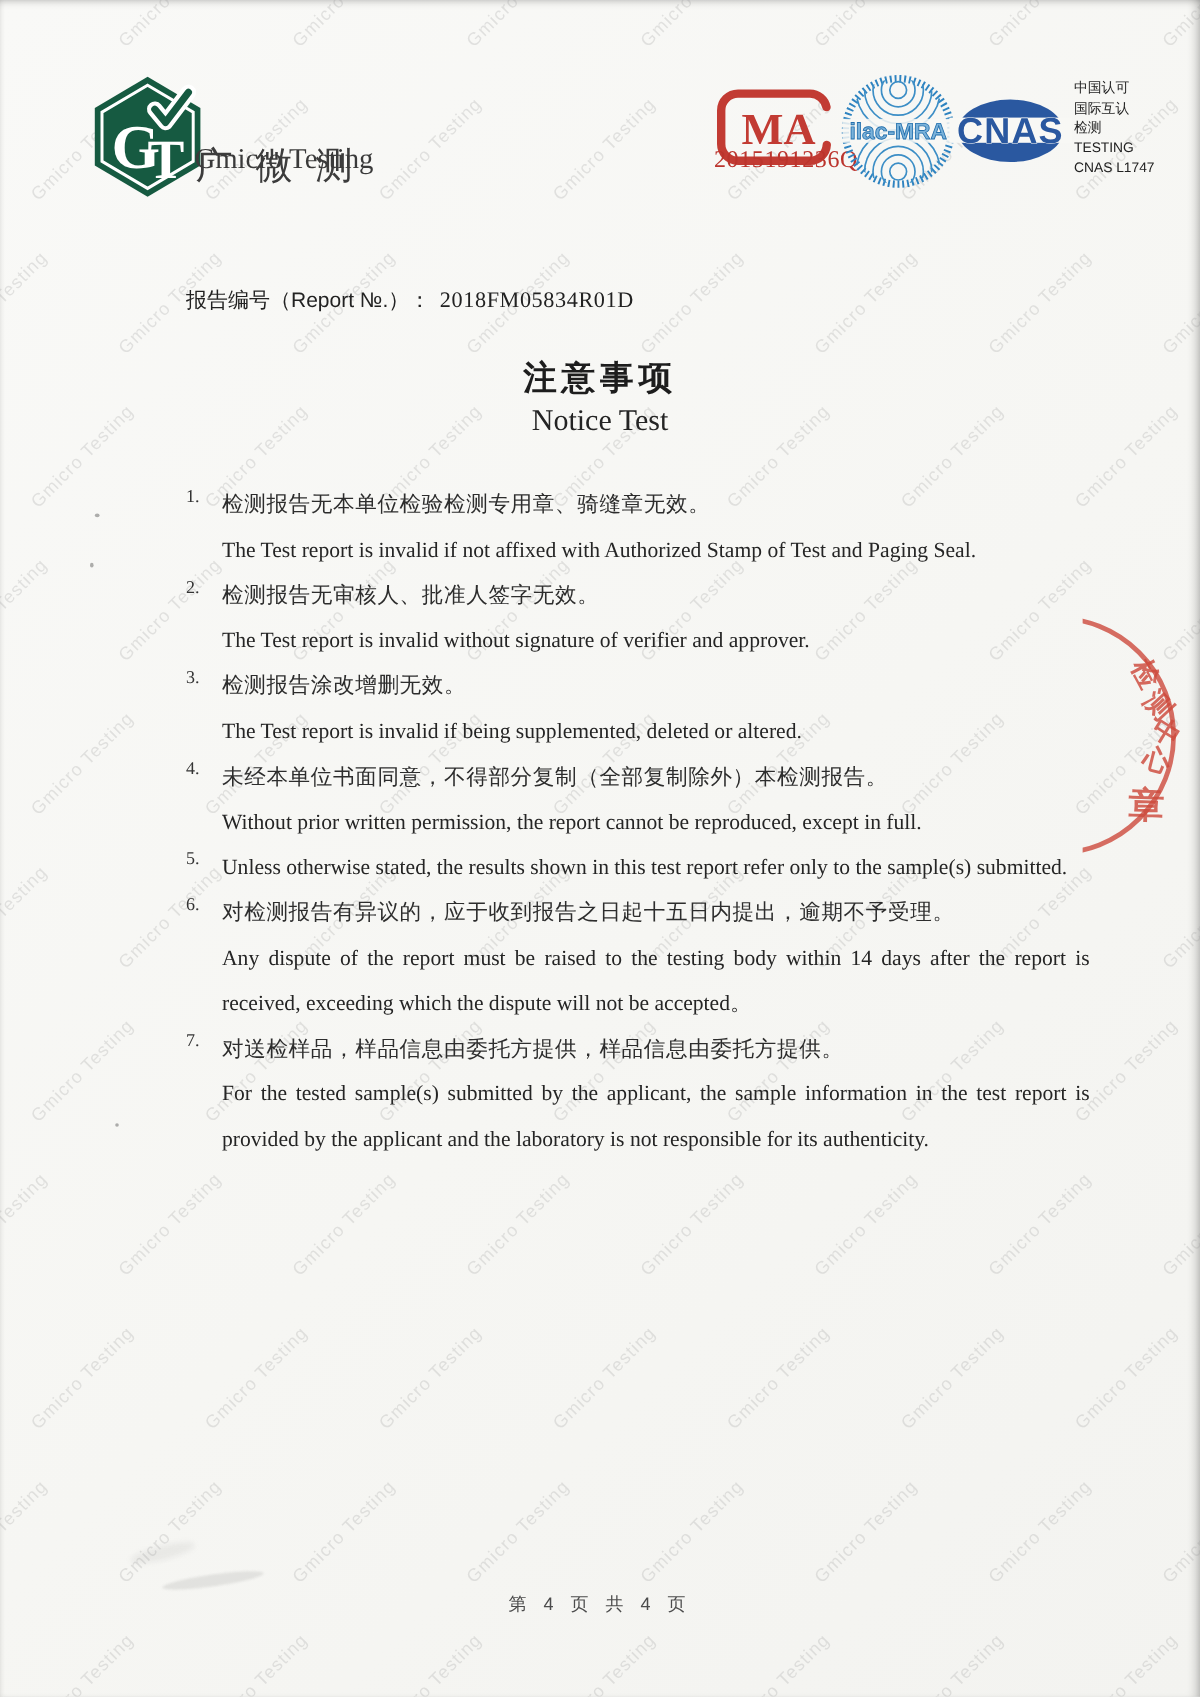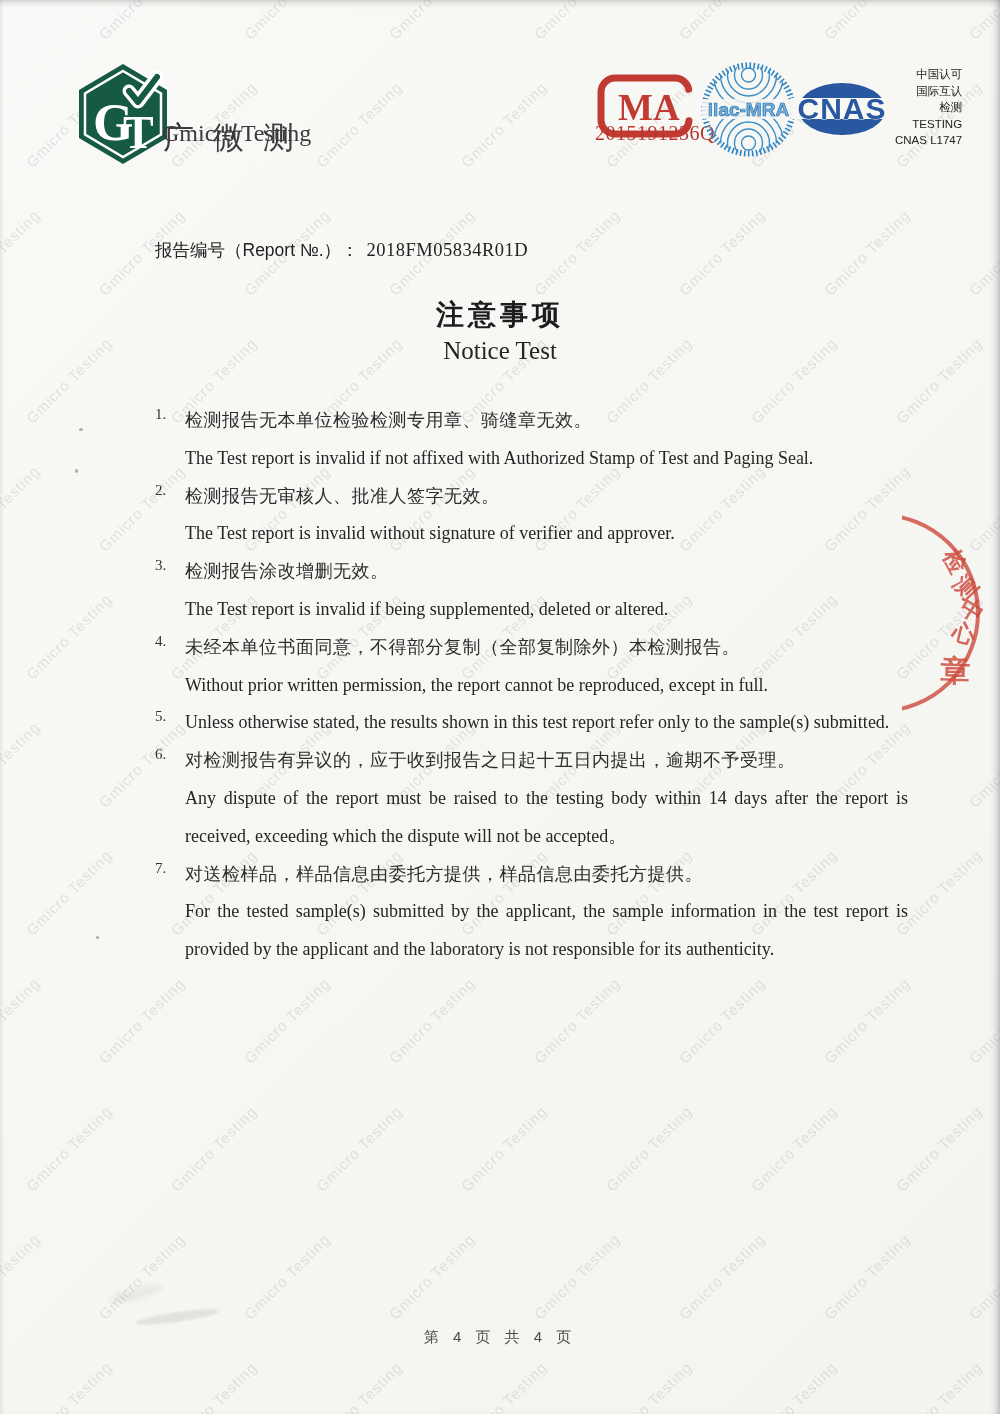--- a/index.html
+++ b/index.html
@@ -18,21 +18,21 @@
   #content{z-index:2;}
 
   
   .gt-logo{position:absolute;left:75px;top:62px;}
   .brand-cn{position:absolute;left:163px;top:78px;font-size:31px;font-weight:400;color:#3c3c3c;letter-spacing:19px;margin-top:39px;}
   .brand-en{position:absolute;left:162px;top:120px;font-family:"Liberation Serif",serif;font-size:24px;color:#3a3a3a;}
   .cma{position:absolute;left:597px;top:72px;}
   .cma-number{position:absolute;left:595px;top:122px;font-family:"Liberation Serif",serif;font-size:20px;color:#bb342d;letter-spacing:.5px;}
   .ilac{position:absolute;left:700px;top:61px;}
   .cnas{position:absolute;left:791px;top:82px;}
-  .cnas-side{position:absolute;left:895px;top:66px;font-size:11.5px;line-height:16.5px;color:#222;text-align:right;}
+  .cnas-side{position:absolute;left:895px;top:66px;font-size:11.5px;line-height:16.5px;color:#222;}
 
   
   .report-no{position:absolute;left:155px;top:238px;font-size:17.5px;color:#222;}
   .report-no .val{font-family:"Liberation Serif",serif;font-size:18.5px;margin-left:8px;letter-spacing:.5px;}
 
   
   .title-cn{position:absolute;left:0;top:296px;width:100%;text-align:center;font-size:28px;font-weight:bold;letter-spacing:4px;color:#1d1d1d;}
   .title-en{position:absolute;left:0;top:337px;width:100%;text-align:center;font-family:"Liberation Serif",serif;font-size:25px;color:#242424;}
 
   

